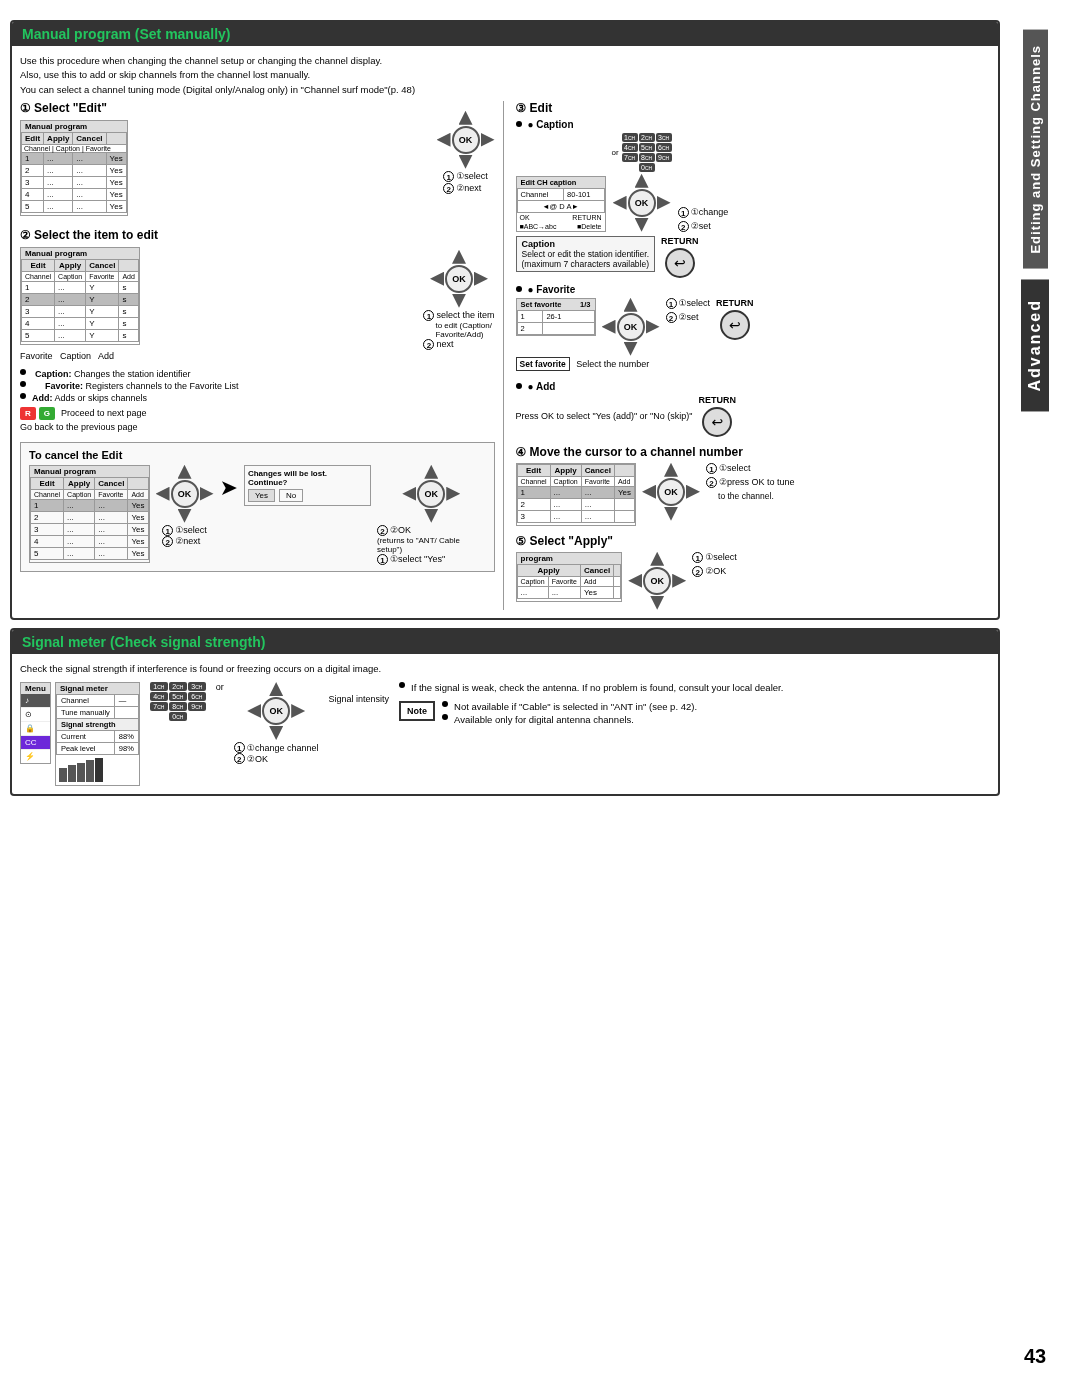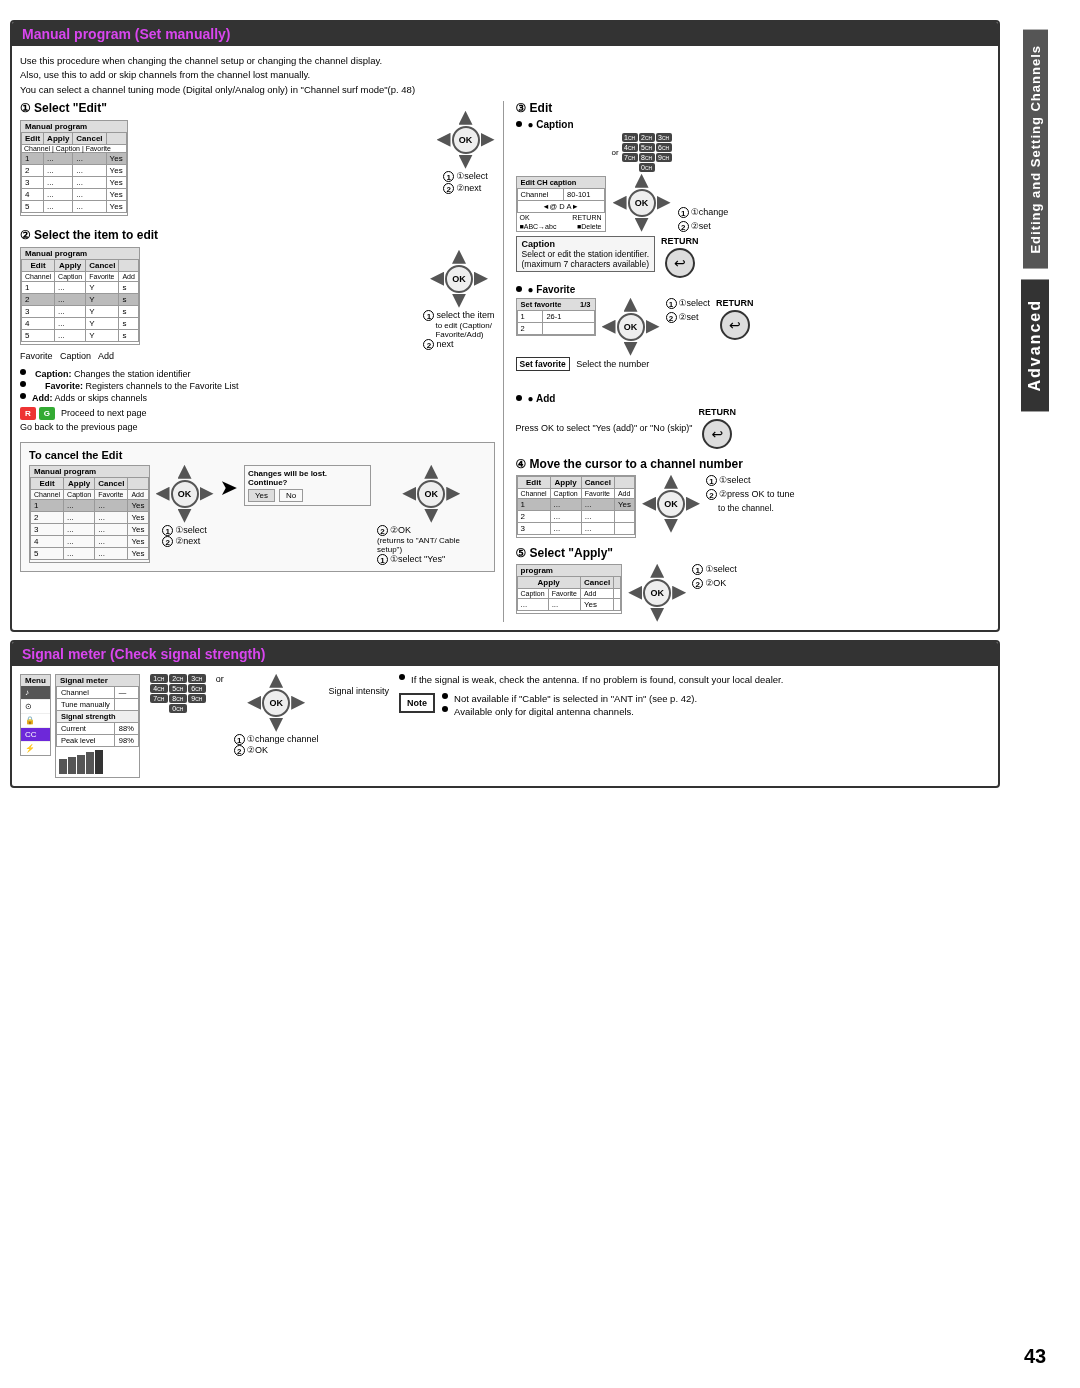--- a/index.html
+++ b/index.html
@@ -36,21 +36,21 @@
     }
     .section-box {
       border: 2px solid #333;
       border-radius: 4px;
       padding: 8px;
       background: #fff;
       position: relative;
     }
     .section-title {
       background: #333;
-      color: #d946ef;
+      color: #22c55e;
       font-size: 14px;
       font-weight: bold;
       padding: 4px 10px;
       border-radius: 2px 2px 0 0;
       margin: -8px -8px 8px -8px;
     }
     .two-col {
       display: flex;
       flex-direction: row;
       gap: 8px;
@@ -659,21 +659,21 @@
                   <div style="font-size:8.5px;">(maximum 7 characters available)</div>
                 </div>
 
                 <div style="display:flex; flex-direction:column; align-items:center; gap:2px;">
                   <div style="font-size:9px; font-weight:bold;">RETURN</div>
                   <div class="return-btn">↩</div>
                 </div>
               </div>
             </div>
 
-            <div style="margin-bottom:24px;">
+            <div style="margin-bottom:12px;">
               <div style="font-weight:bold; font-size:10px; display:flex; align-items:center; gap:3px; margin-bottom:3px;">
                 <span class="bullet"></span>
                 <span>● Favorite</span>
               </div>
               <div style="display:flex; gap:6px; align-items:flex-start;">
                 <div style="font-size:7.5px; border:1px solid #999; min-width:80px;">
                   <div style="background:#ddd; padding:1px 4px; font-weight:bold; display:flex; justify-content:space-between;">
                     <span>Set favorite</span>
                     <span>1/3</span>
                   </div>
@@ -857,20 +857,21 @@
               </div>
             </div>
 
           </div>
         </div>
       </div>
     </div>
 
     <div class="section-box">
       <div class="section-title">Signal meter (Check signal strength)</div>
+      <div class="text-block">Check the signal strength if interference is found or freezing occurs on a digital image.</div>
 
       <div style="display:flex; gap:10px; align-items:flex-start; margin-top:6px;">
 
         <div style="display:flex; gap:4px; align-items:flex-start;">
 
           <div style="border:1px solid #999; font-size:8px; min-width:30px;">
             <div style="background:#ddd; padding:1px 4px; font-weight:bold;">Menu</div>
             <div style="padding:2px 4px; border-bottom:1px solid #eee; background:#555; color:#fff;">♪</div>
             <div style="padding:2px 4px; border-bottom:1px solid #eee;">⊙</div>
             <div style="padding:2px 4px; border-bottom:1px solid #eee;">🔒</div>

